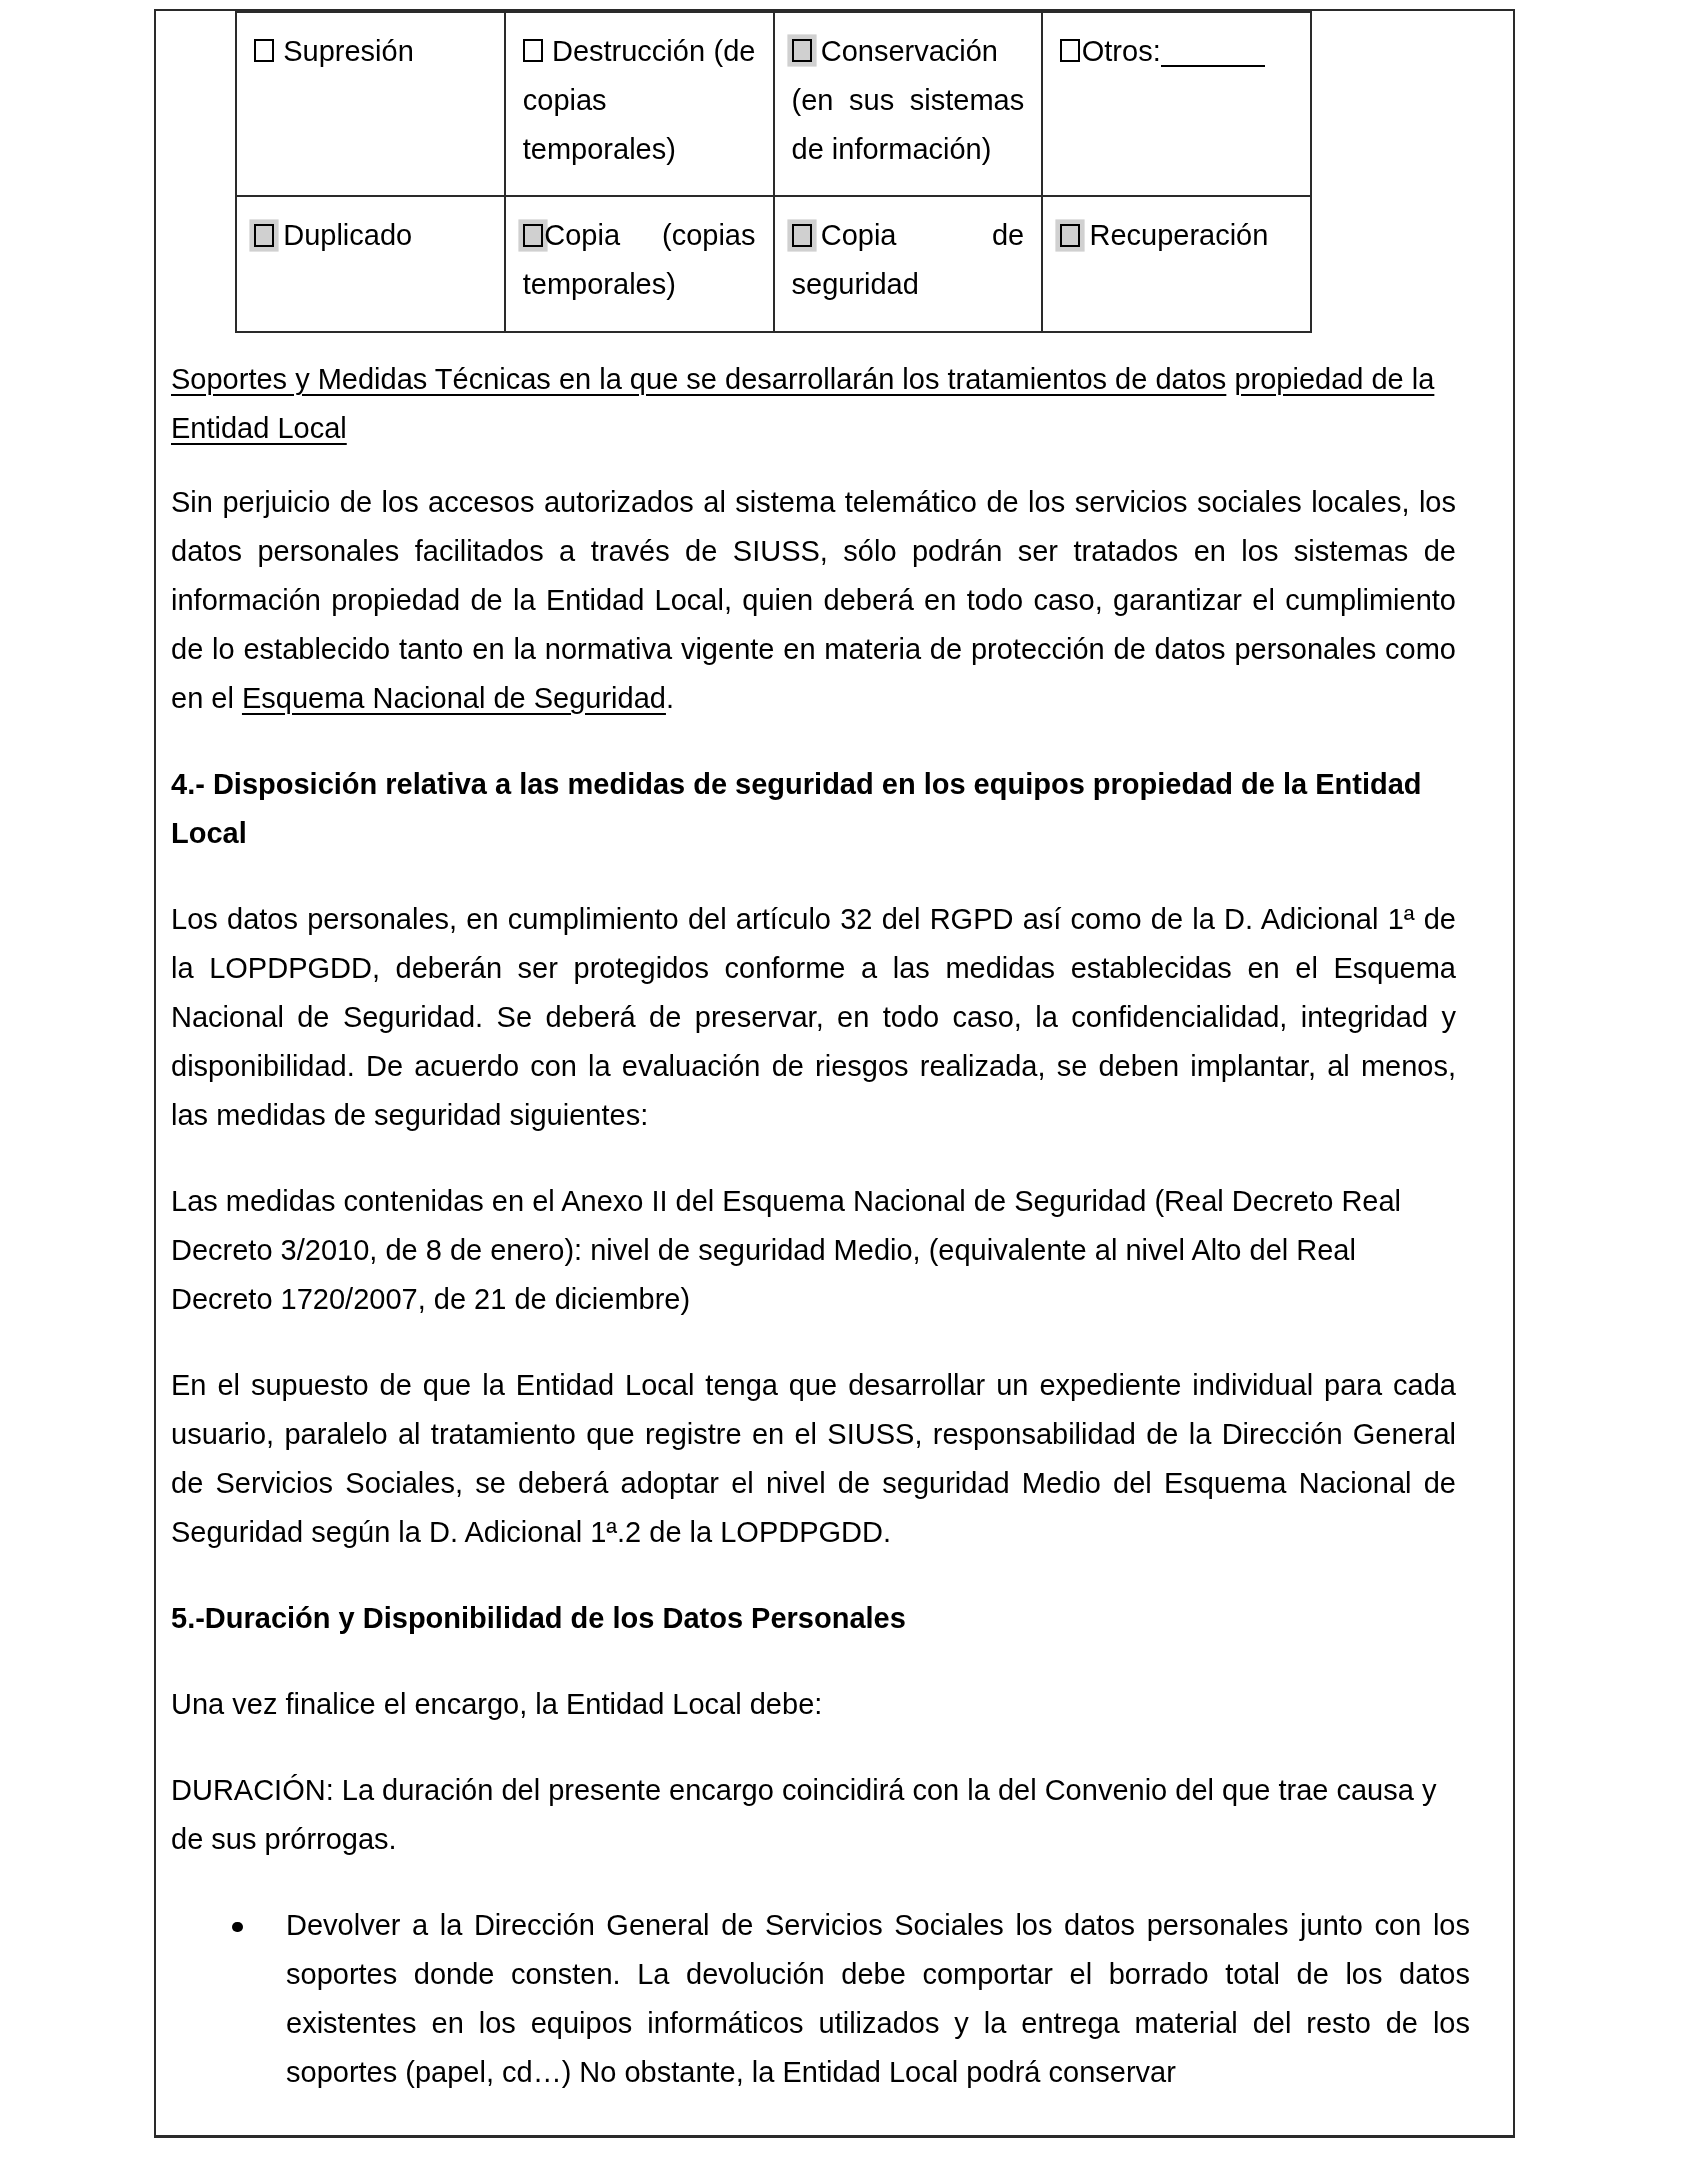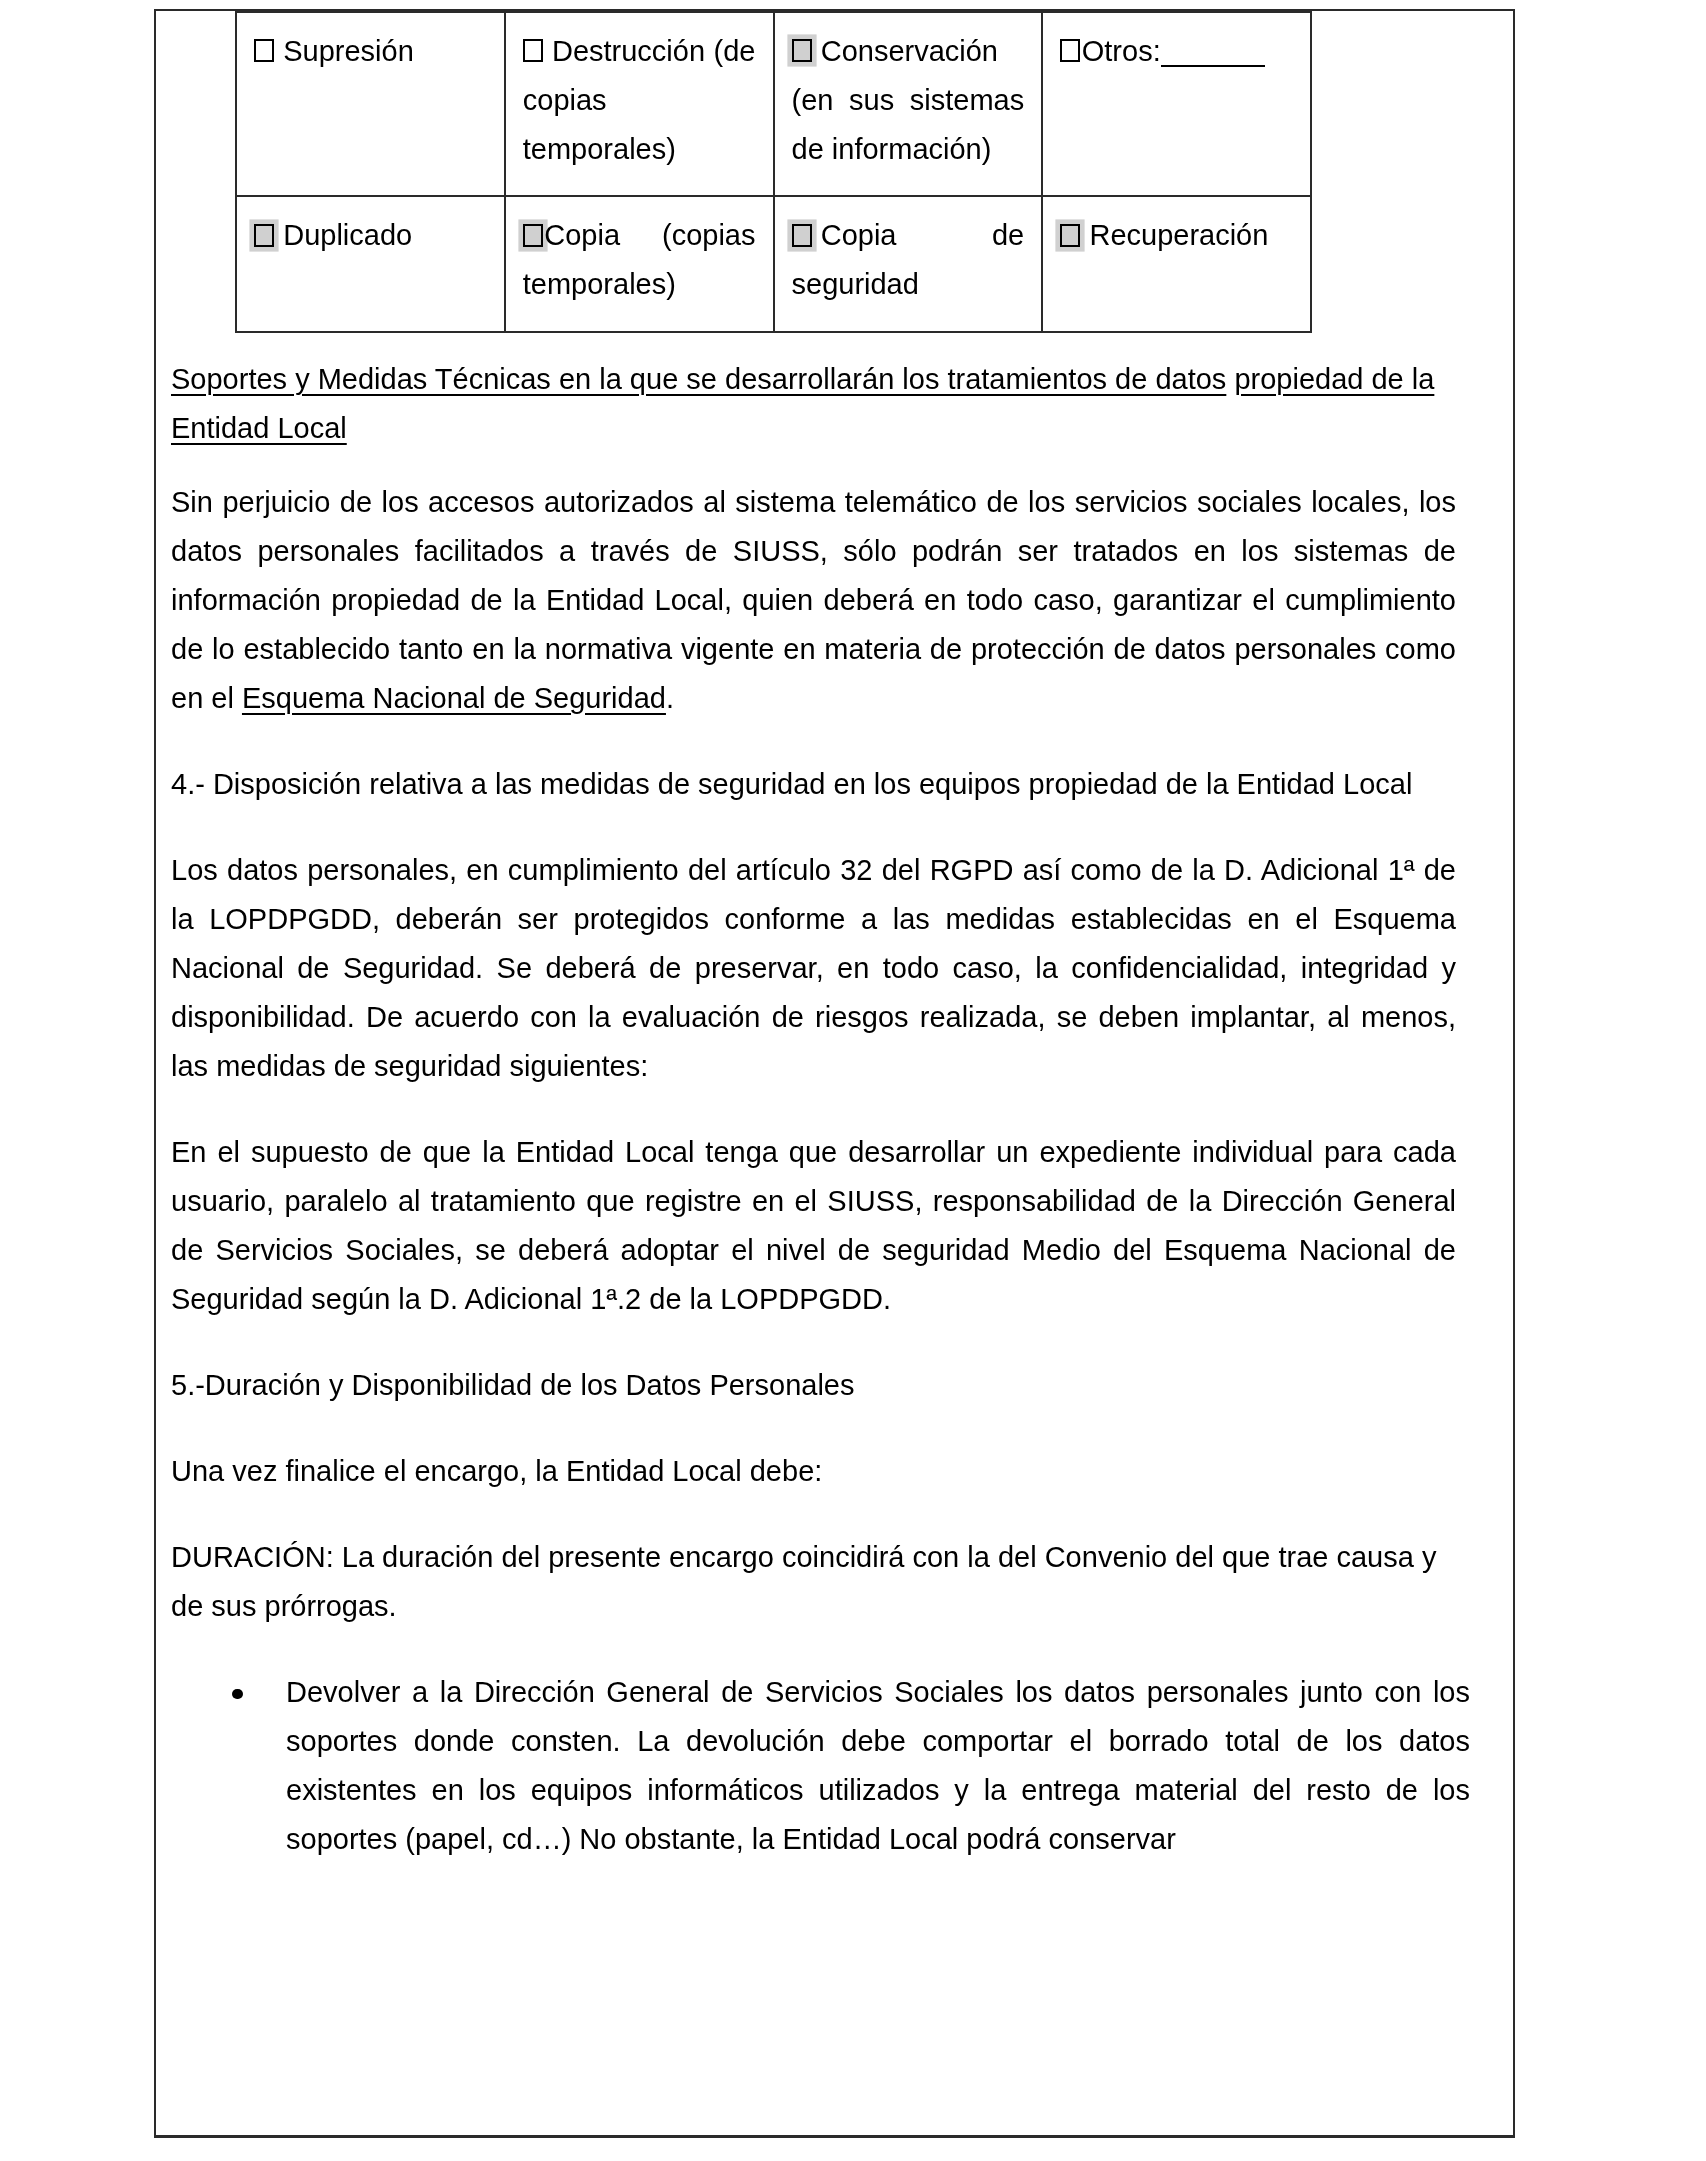--- a/index.html
+++ b/index.html
@@ -14,21 +14,21 @@
   .opts tr.r1 td { height:138px; }
   .opts tr.r2 td { height:92px; }
   .opts td.cellj { text-align-last:auto; }
   .cb { display:inline-block; width:20px; height:23px; border:2.3px solid #000; box-sizing:border-box;
         vertical-align:-1.5px; margin-right:9.2px; }
   .cb.hl { background:#d0d0d0; box-shadow:0 0 0 4.6px #d0d0d0; }
   .blank { display:inline-block; width:104px; border-bottom:2.3px solid #000; height:31px; vertical-align:-6.1px; }
   .content { position:absolute; left:171px; top:355px; width:1299px; font-size:29px; line-height:49px; }
   .content p { margin:0 14px 37px 0; text-align:justify; }
   .u { text-decoration:underline; text-underline-offset:4.6px; text-decoration-thickness:2.3px; }
-  .h { font-weight:normal; }
+  .h { font-weight:bold; }
   .bullet-list { margin:0; padding:0; list-style:none; }
   .bullet-list li { position:relative; padding-left:115px; text-align:justify; }
   .bullet-list li .dot { position:absolute; left:61px; top:21px; width:10.8px; height:10.8px; border-radius:50%; background:#000; }
 </style>
 </head>
 <body>
 
 <div class="frame"></div>
 
 <table class="opts">
@@ -72,20 +72,21 @@
 
 <div class="content">
   <p style="margin-bottom:24.6px;text-align:left">
     <span class="u">Soportes y Medidas Técnicas en la que se desarrollarán los tratamientos de datos</span>
     <span class="u">propiedad de la Entidad Local</span>
   </p>
   <p><span>Sin perjuicio de los accesos autorizados al sistema telemático de los servicios sociales locales, los datos personales facilitados a través de SIUSS, sólo podrán ser tratados en los sistemas de información propiedad de la Entidad Local, quien deberá en todo caso, garantizar el cumplimiento de lo establecido tanto en la normativa vigente en materia de protección de datos personales como en el </span><span class="u">Esquema Nacional de Seguridad</span><span>.</span></p>
 
   <p class="h" style="text-align:left">4.- Disposición relativa a las medidas de seguridad en los equipos propiedad de la Entidad Local</p>
   <p>Los datos personales, en cumplimiento del artículo 32 del RGPD así como de la D. Adicional 1ª de la LOPDPGDD, deberán ser protegidos conforme a las medidas establecidas en el Esquema Nacional de Seguridad. Se deberá de preservar, en todo caso, la confidencialidad, integridad y disponibilidad. De acuerdo con la evaluación de riesgos realizada, se deben implantar, al menos, las medidas de seguridad siguientes:</p>
+  <p style="text-align:left">Las medidas contenidas en el Anexo II del Esquema Nacional de Seguridad (Real Decreto Real Decreto 3/2010, de 8 de enero): nivel de seguridad Medio, (equivalente al nivel Alto del Real Decreto 1720/2007, de 21 de diciembre)</p>
   <p>En el supuesto de que la Entidad Local tenga que desarrollar un expediente individual para cada usuario, paralelo al tratamiento que registre en el SIUSS, responsabilidad de la Dirección General de Servicios Sociales, se deberá adoptar el nivel de seguridad Medio del Esquema Nacional de Seguridad según la D. Adicional 1ª.2 de la LOPDPGDD.</p>
 
   <p class="h">5.-Duración y Disponibilidad de los Datos Personales</p>
   <p>Una vez finalice el encargo, la Entidad Local debe:</p>
   <p style="text-align:left">DURACIÓN: La duración del presente encargo coincidirá con la del Convenio del que trae causa y de sus prórrogas.</p>
 
   <ul class="bullet-list">
     <li><span class="dot"></span><span>Devolver a la Dirección General de Servicios Sociales los datos personales junto con los soportes donde consten. La devolución debe comportar el borrado total de los datos existentes en los equipos informáticos utilizados y la entrega material del resto de los soportes (papel, cd…) No obstante, la Entidad Local podrá conservar</span></li>
   </ul>
 </div>

